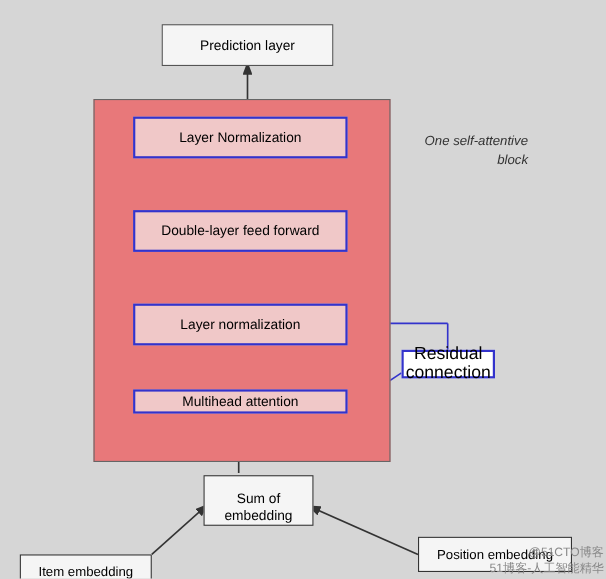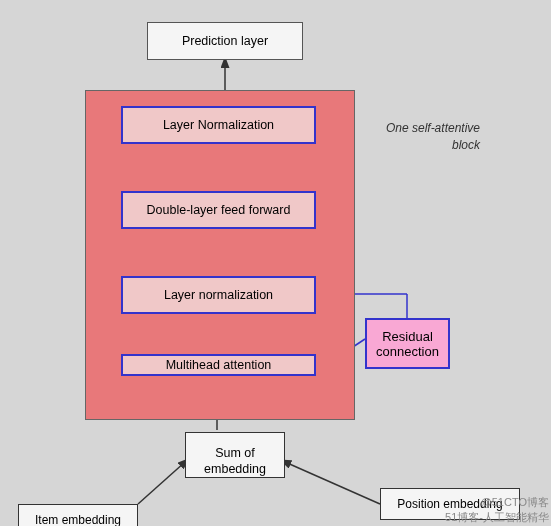--- a/index.html
+++ b/index.html
@@ -87,28 +87,28 @@
       width: 195px;
       height: 22px;
     }
 
     
     .residual-box {
       position: absolute;
       top: 318px;
       left: 365px;
       width: 85px;
-      height: 51px;
-      background: #f9a8d4;
+      height: 26px;
+      background: #ffffff;
       border: 2px solid #3333cc;
       display: flex;
       align-items: center;
       justify-content: center;
       text-align: center;
-      font-size: 13px;
+      font-size: 16px;
     }
 
     
     .self-attentive-label {
       position: absolute;
       top: 120px;
       left: 370px;
       width: 110px;
       font-size: 12px;
       color: #333;

